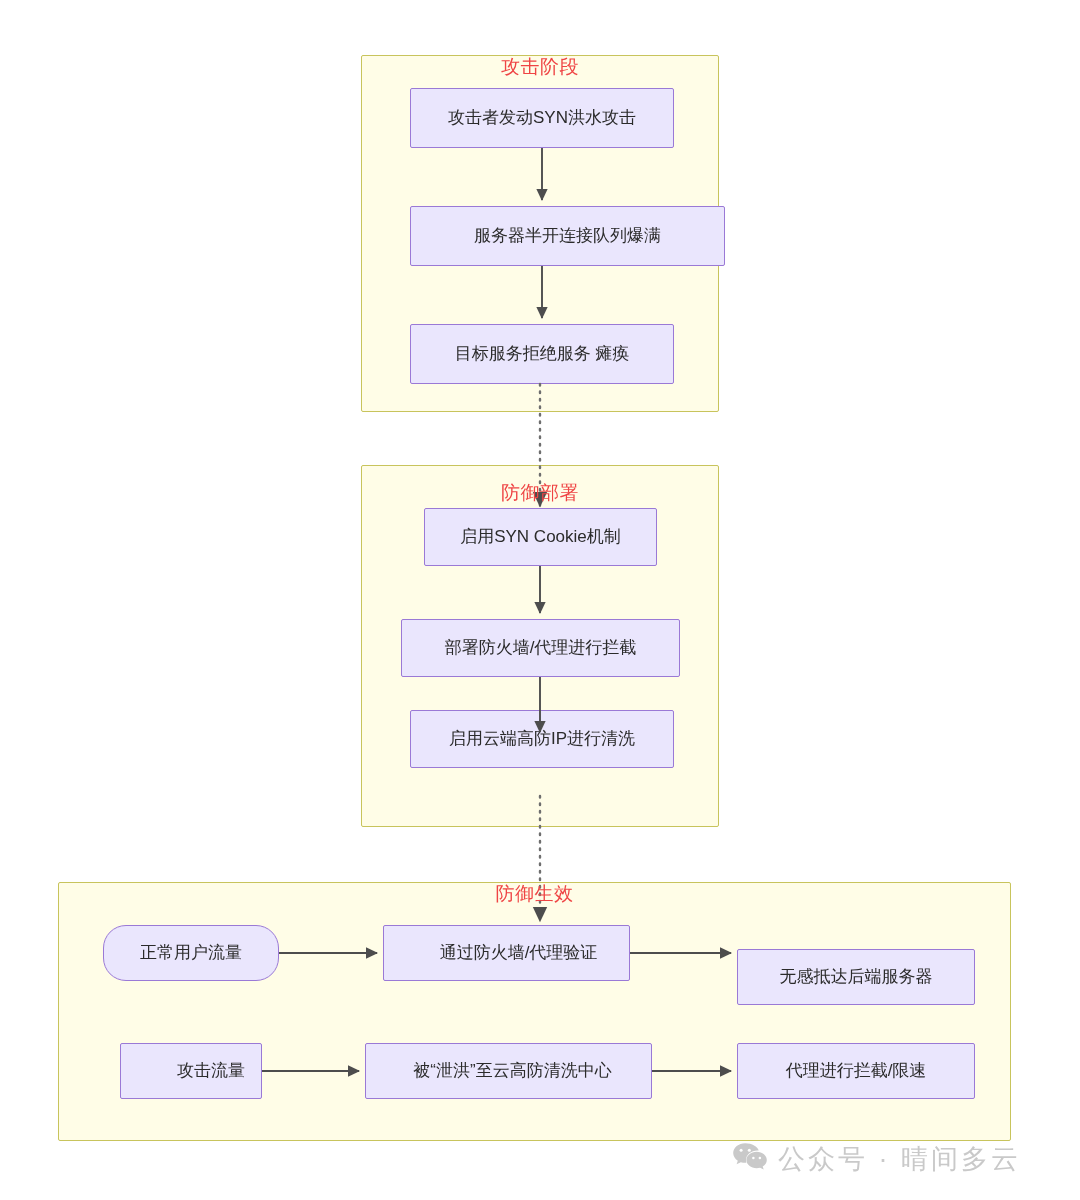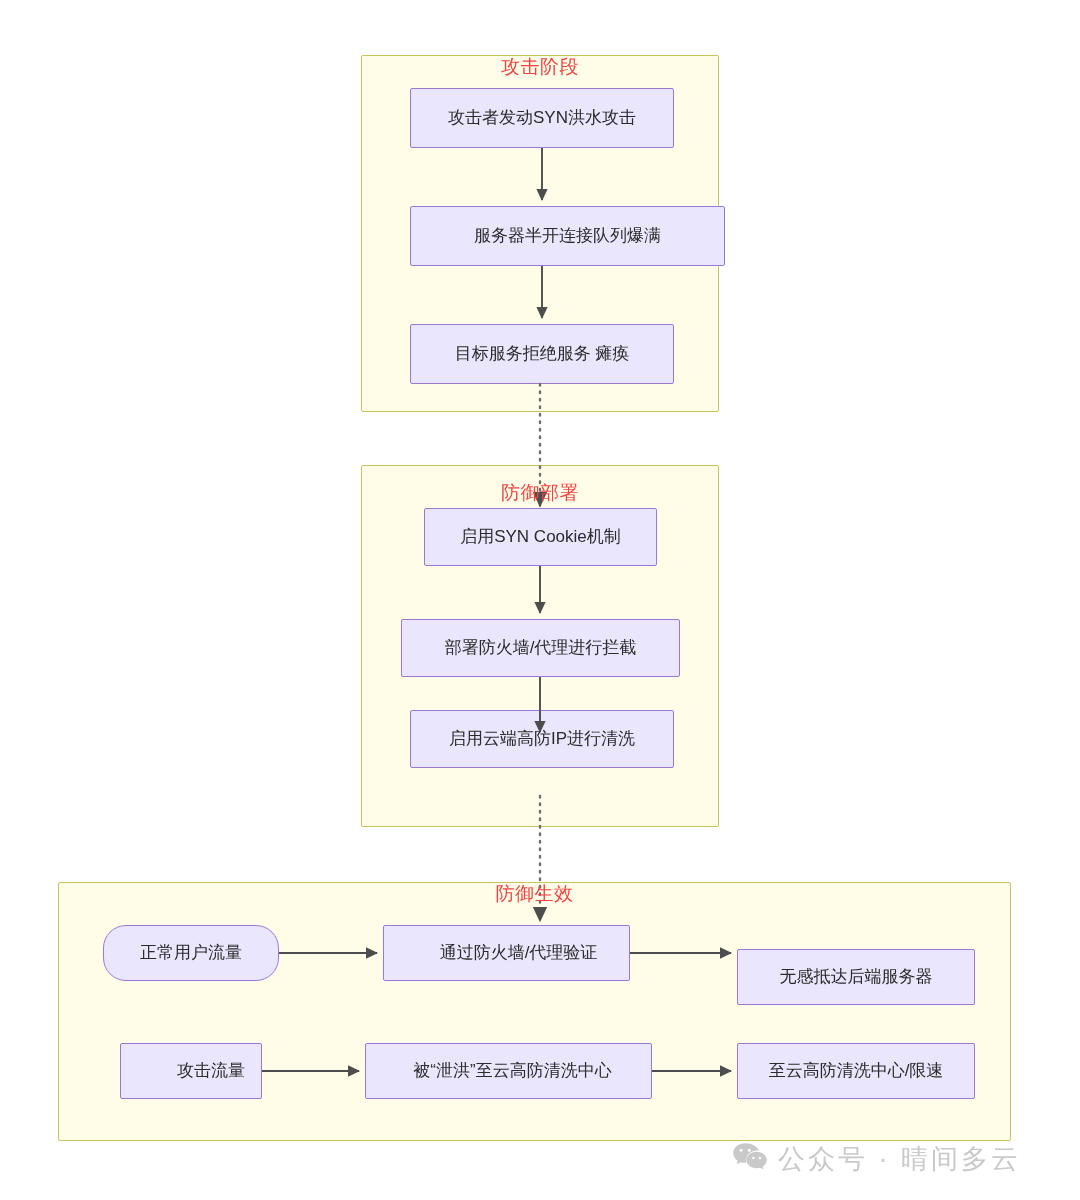--- a/index.html
+++ b/index.html
@@ -145,21 +145,21 @@
 
   <div class="cluster" id="cluster-effect"></div>
   <div class="cluster-title" style="left:58px; top:882px; width:953px;">防御生效</div>
 
   <div class="node" id="node-e1">正常用户流量</div>
   <div class="node" id="node-e2">通过防火墙/代理验证</div>
   <div class="node" id="node-e3">无感抵达后端服务器</div>
 
   <div class="node" id="node-f1">攻击流量</div>
   <div class="node" id="node-f2">被“泄洪”至云高防清洗中心</div>
-  <div class="node" id="node-f3">至云高防清洗中心/限速</div>
+  <div class="node" id="node-f3">代理进行拦截/限速</div>
 
   <svg id="edges" viewBox="0 0 1080 1200" xmlns="http://www.w3.org/2000/svg">
     <defs>
       <marker id="arrow" viewBox="0 0 10 10" refX="8.6" refY="5" markerWidth="7" markerHeight="7" orient="auto-start-reverse">
         <path d="M 0 0.6 L 9.4 5 L 0 9.4 z" fill="#4d4d4d"></path>
       </marker>
       <marker id="arrow-dot" viewBox="0 0 10 10" refX="8.6" refY="5" markerWidth="7" markerHeight="7" orient="auto-start-reverse">
         <path d="M 0 0.6 L 9.4 5 L 0 9.4 z" fill="#4d4d4d"></path>
       </marker>
     </defs>

